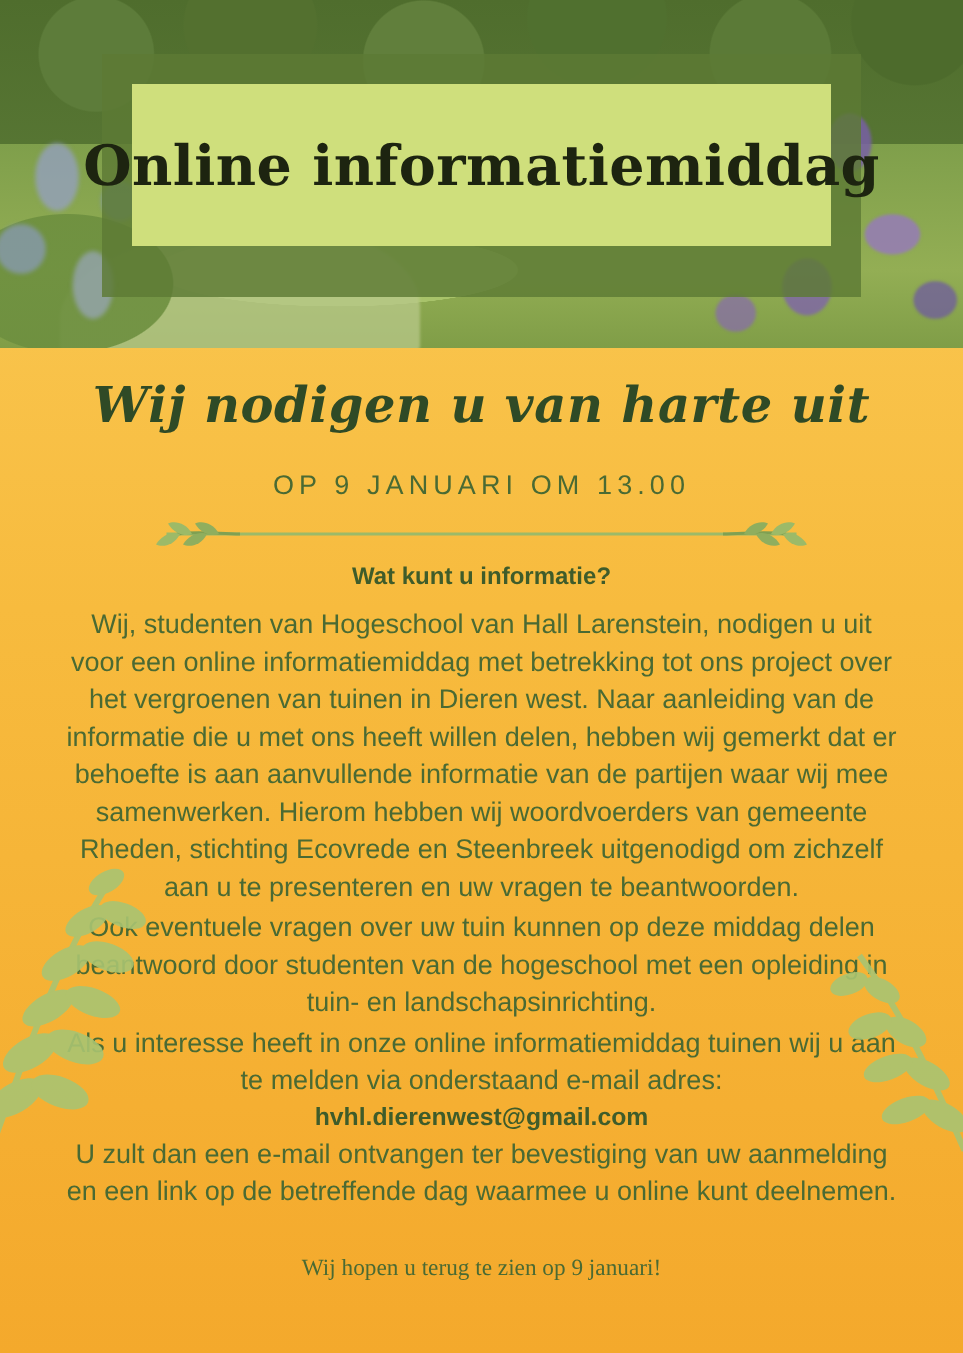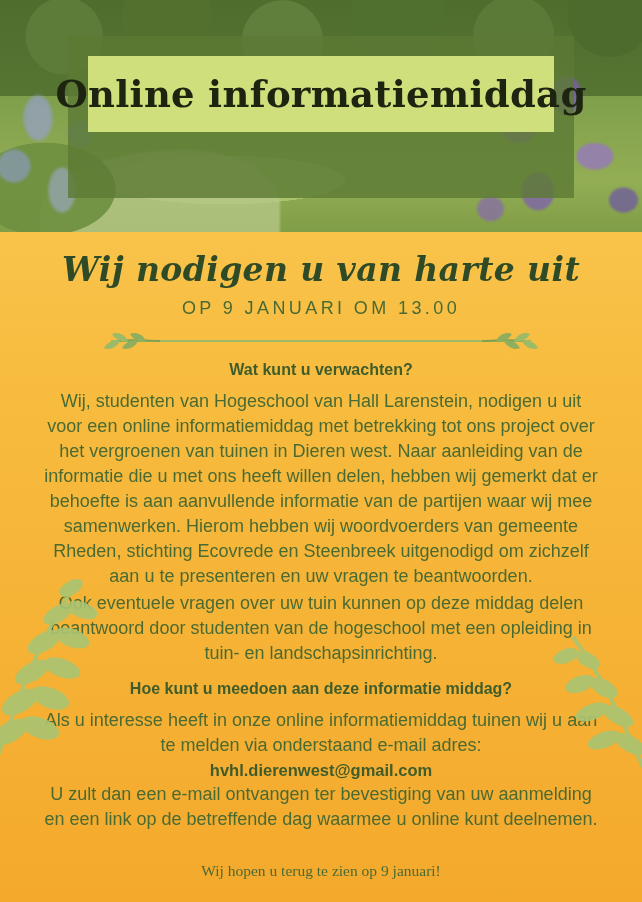--- a/index.html
+++ b/index.html
@@ -107,21 +107,21 @@
     top: 36px;
     width: 506px;
     height: 162px;
     background: rgba(93, 122, 53, 0.82);
   }
   .title-inner {
     position: absolute;
     left: 88px;
     top: 56px;
     width: 466px;
-    height: 76px;
+    height: 108px;
     background: #cfdf7c;
     display: flex;
     align-items: center;
     justify-content: center;
   }
   .title-text {
     font-family: "DejaVu Serif", serif;
     font-weight: 700;
     font-size: 37px;
     letter-spacing: .3px;
@@ -145,21 +145,21 @@
     font-size: 33px;
     color: #2f4a26;
     margin-top: 18px;
     letter-spacing: .4px;
   }
   .when {
     text-align: center;
     font-size: 18px;
     letter-spacing: 3.4px;
     color: #4a6a33;
-    margin-top: 9px;
+    margin-top: 24px;
   }
   .divider {
     position: relative;
     height: 36px;
     margin-top: 4px;
   }
   .divider .line {
     position: absolute;
     left: 50%;
     top: 17px;
@@ -253,25 +253,24 @@
       </svg>
       <svg class="leafy right" viewBox="0 0 60 28">
         <path d="M58 14 C44 14 30 12 16 14" stroke="#7fa052" stroke-width="2" fill="none"></path>
         <path d="M44 14 c-4 -8 -12 -9 -16 -7 c4 7 12 9 16 7z" fill="#8fae5e"></path>
         <path d="M36 14 c-4 8 -12 9 -16 7 c4 -7 12 -9 16 -7z" fill="#8fae5e"></path>
         <path d="M26 14 c-4 -8 -12 -9 -16 -7 c4 7 12 9 16 7z" fill="#9cba68"></path>
         <path d="M18 14 c-4 8 -12 9 -16 7 c4 -7 12 -9 16 -7z" fill="#9cba68"></path>
       </svg>
     </div>
 
-    <h2 class="sub">Wat kunt u verwachten?</h2>
+    <h2 class="sub">Wat kunt u informatie?</h2>
     <p class="para">Wij, studenten van Hogeschool van Hall Larenstein, nodigen u uit voor een online informatiemiddag met betrekking tot ons project over het vergroenen van tuinen in Dieren west. Naar aanleiding van de informatie die u met ons heeft willen delen, hebben wij gemerkt dat er behoefte is aan aanvullende informatie van de partijen waar wij mee samenwerken. Hierom hebben wij woordvoerders van gemeente Rheden, stichting Ecovrede en Steenbreek uitgenodigd om zichzelf aan u te presenteren en uw vragen te beantwoorden.</p>
     <p class="para">Ook eventuele vragen over uw tuin kunnen op deze middag delen beantwoord door studenten van de hogeschool met een opleiding in tuin- en landschapsinrichting.</p>
 
-    <h2 class="sub" style="margin-top:14px;">Hoe kunt u meedoen aan deze informatie middag?</h2>
     <p class="para">Als u interesse heeft in onze online informatiemiddag tuinen wij u aan te melden via onderstaand e-mail adres:</p>
     <div class="email">hvhl.dierenwest@gmail.com</div>
     <p class="para">U zult dan een e-mail ontvangen ter bevestiging van uw aanmelding en een link op de betreffende dag waarmee u online kunt deelnemen.</p>
 
     <div class="closing">Wij hopen u terug te zien op 9 januari!</div>
 
     <svg class="frond bl" width="170" height="230" viewBox="0 0 170 230">
       <path d="M20 225 C40 170 60 110 95 55" stroke="#a9c472" stroke-width="4" fill="none"></path>
       <g fill="#a9c472">
         <ellipse cx="34" cy="196" rx="20" ry="10" transform="rotate(-30 34 196)"></ellipse>

